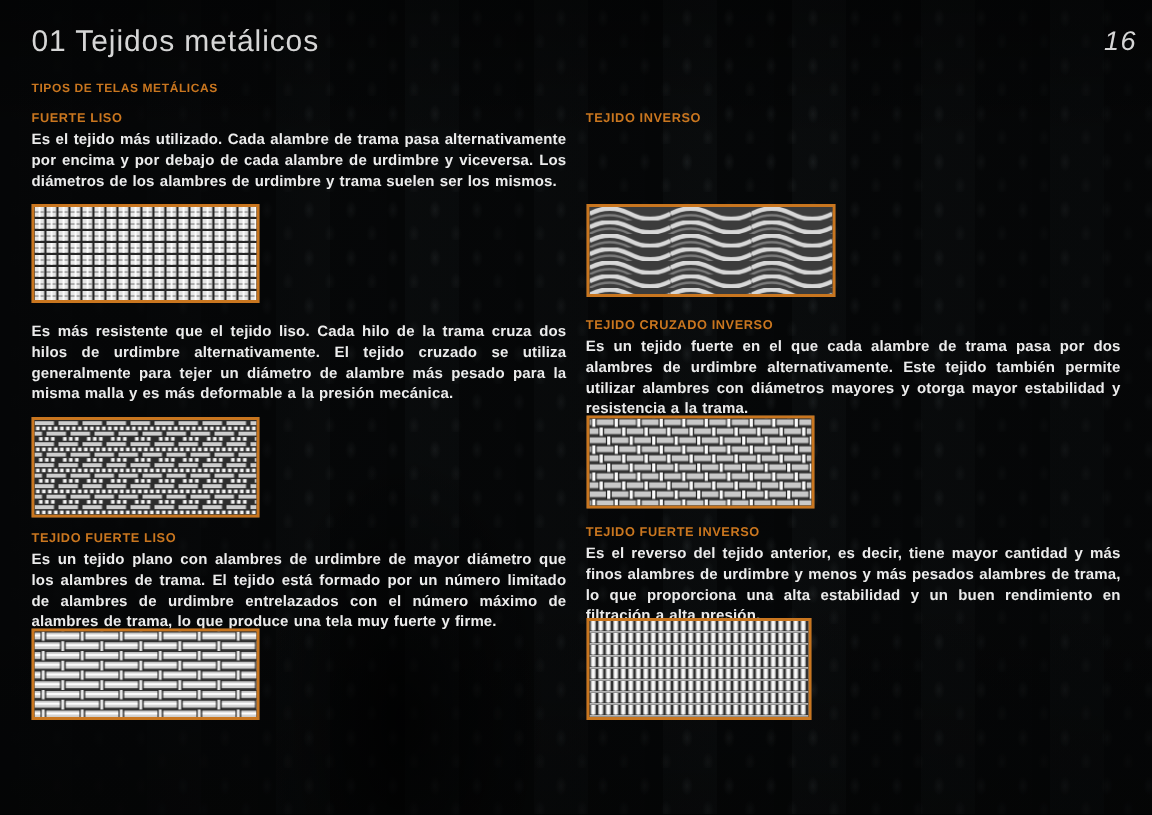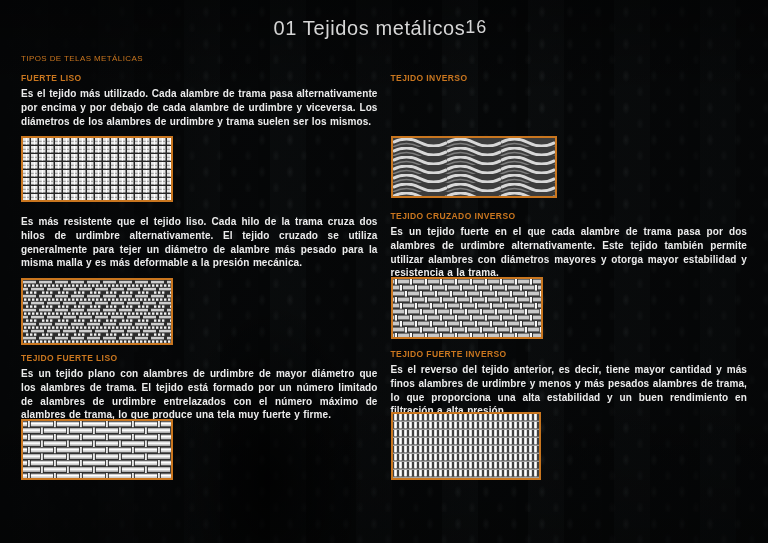--- a/index.html
+++ b/index.html
@@ -27,30 +27,30 @@
   .bg::after {
     content:""; position:absolute; inset:0;
     background:
       radial-gradient(ellipse 140px 260px at 270px 480px, rgba(0,0,0,0.75), rgba(0,0,0,0) 70%),
       linear-gradient(to bottom, rgba(0,0,0,0.35) 0%, rgba(0,0,0,0) 18%, rgba(0,0,0,0) 70%, rgba(0,0,0,0.25) 100%);
   }
 
   .content { position:relative; z-index:2; }
 
   
-  header { display:flex; justify-content:center; align-items:flex-start; padding:17px 28px 0 21px; }
+  header { display:flex; justify-content:space-between; align-items:flex-start; padding:17px 10px 0 21px; }
   h1.title {
     margin:0; font-size:20px; font-weight:400; letter-spacing:0.6px;
     color:#d6d6d6;
   }
-  .pagenum { font-size:18px; font-weight:400; color:#d6d6d6; letter-spacing:1px; }
+  .pagenum { font-size:18px; font-weight:400; color:#d6d6d6; letter-spacing:1px;font-style:italic; }
 
   .subtitle {
     margin:14px 21px 0 21px;
-    font-size:8px; font-weight:400; letter-spacing:0.4px;
+    font-size:8px; font-weight:700; letter-spacing:0.4px;
     color:#c9761f;
   }
 
   
   .cols {
     display:grid; grid-template-columns: 1fr 1fr; column-gap:13px;
     padding:0 21px; margin-top:10px;
   }
   section.fabric { position:relative; height:138px; }
   h2.fh {

